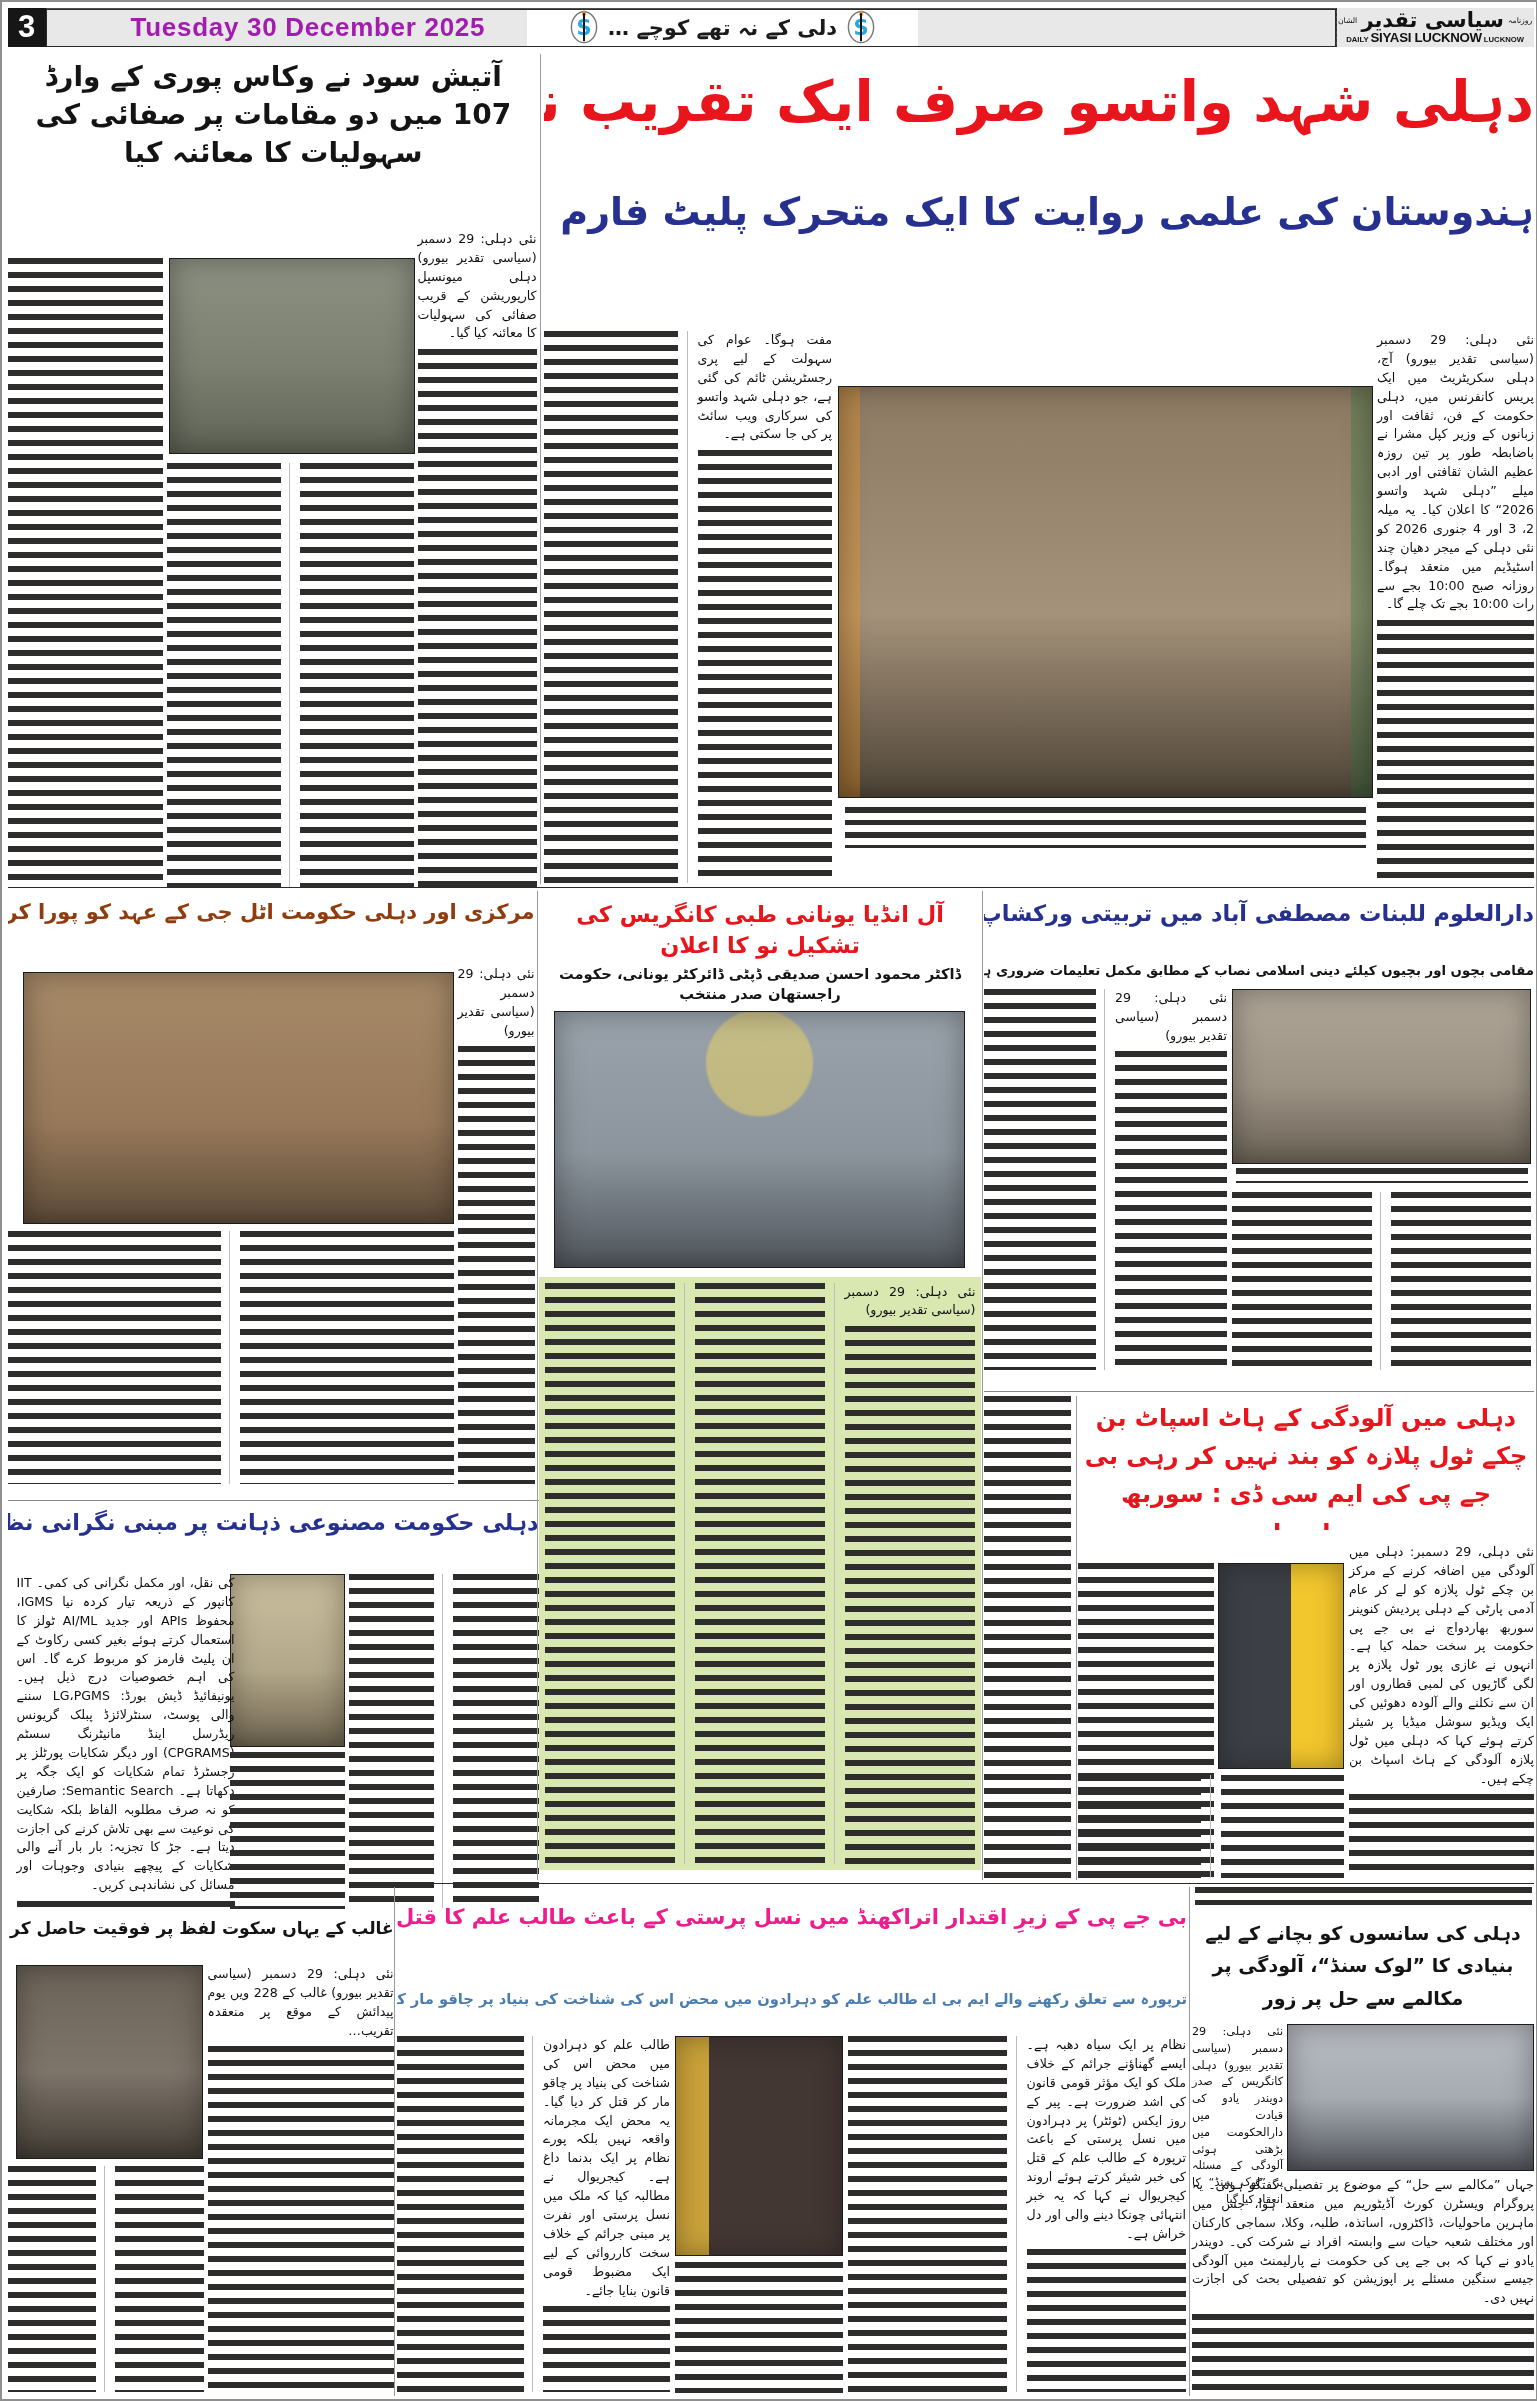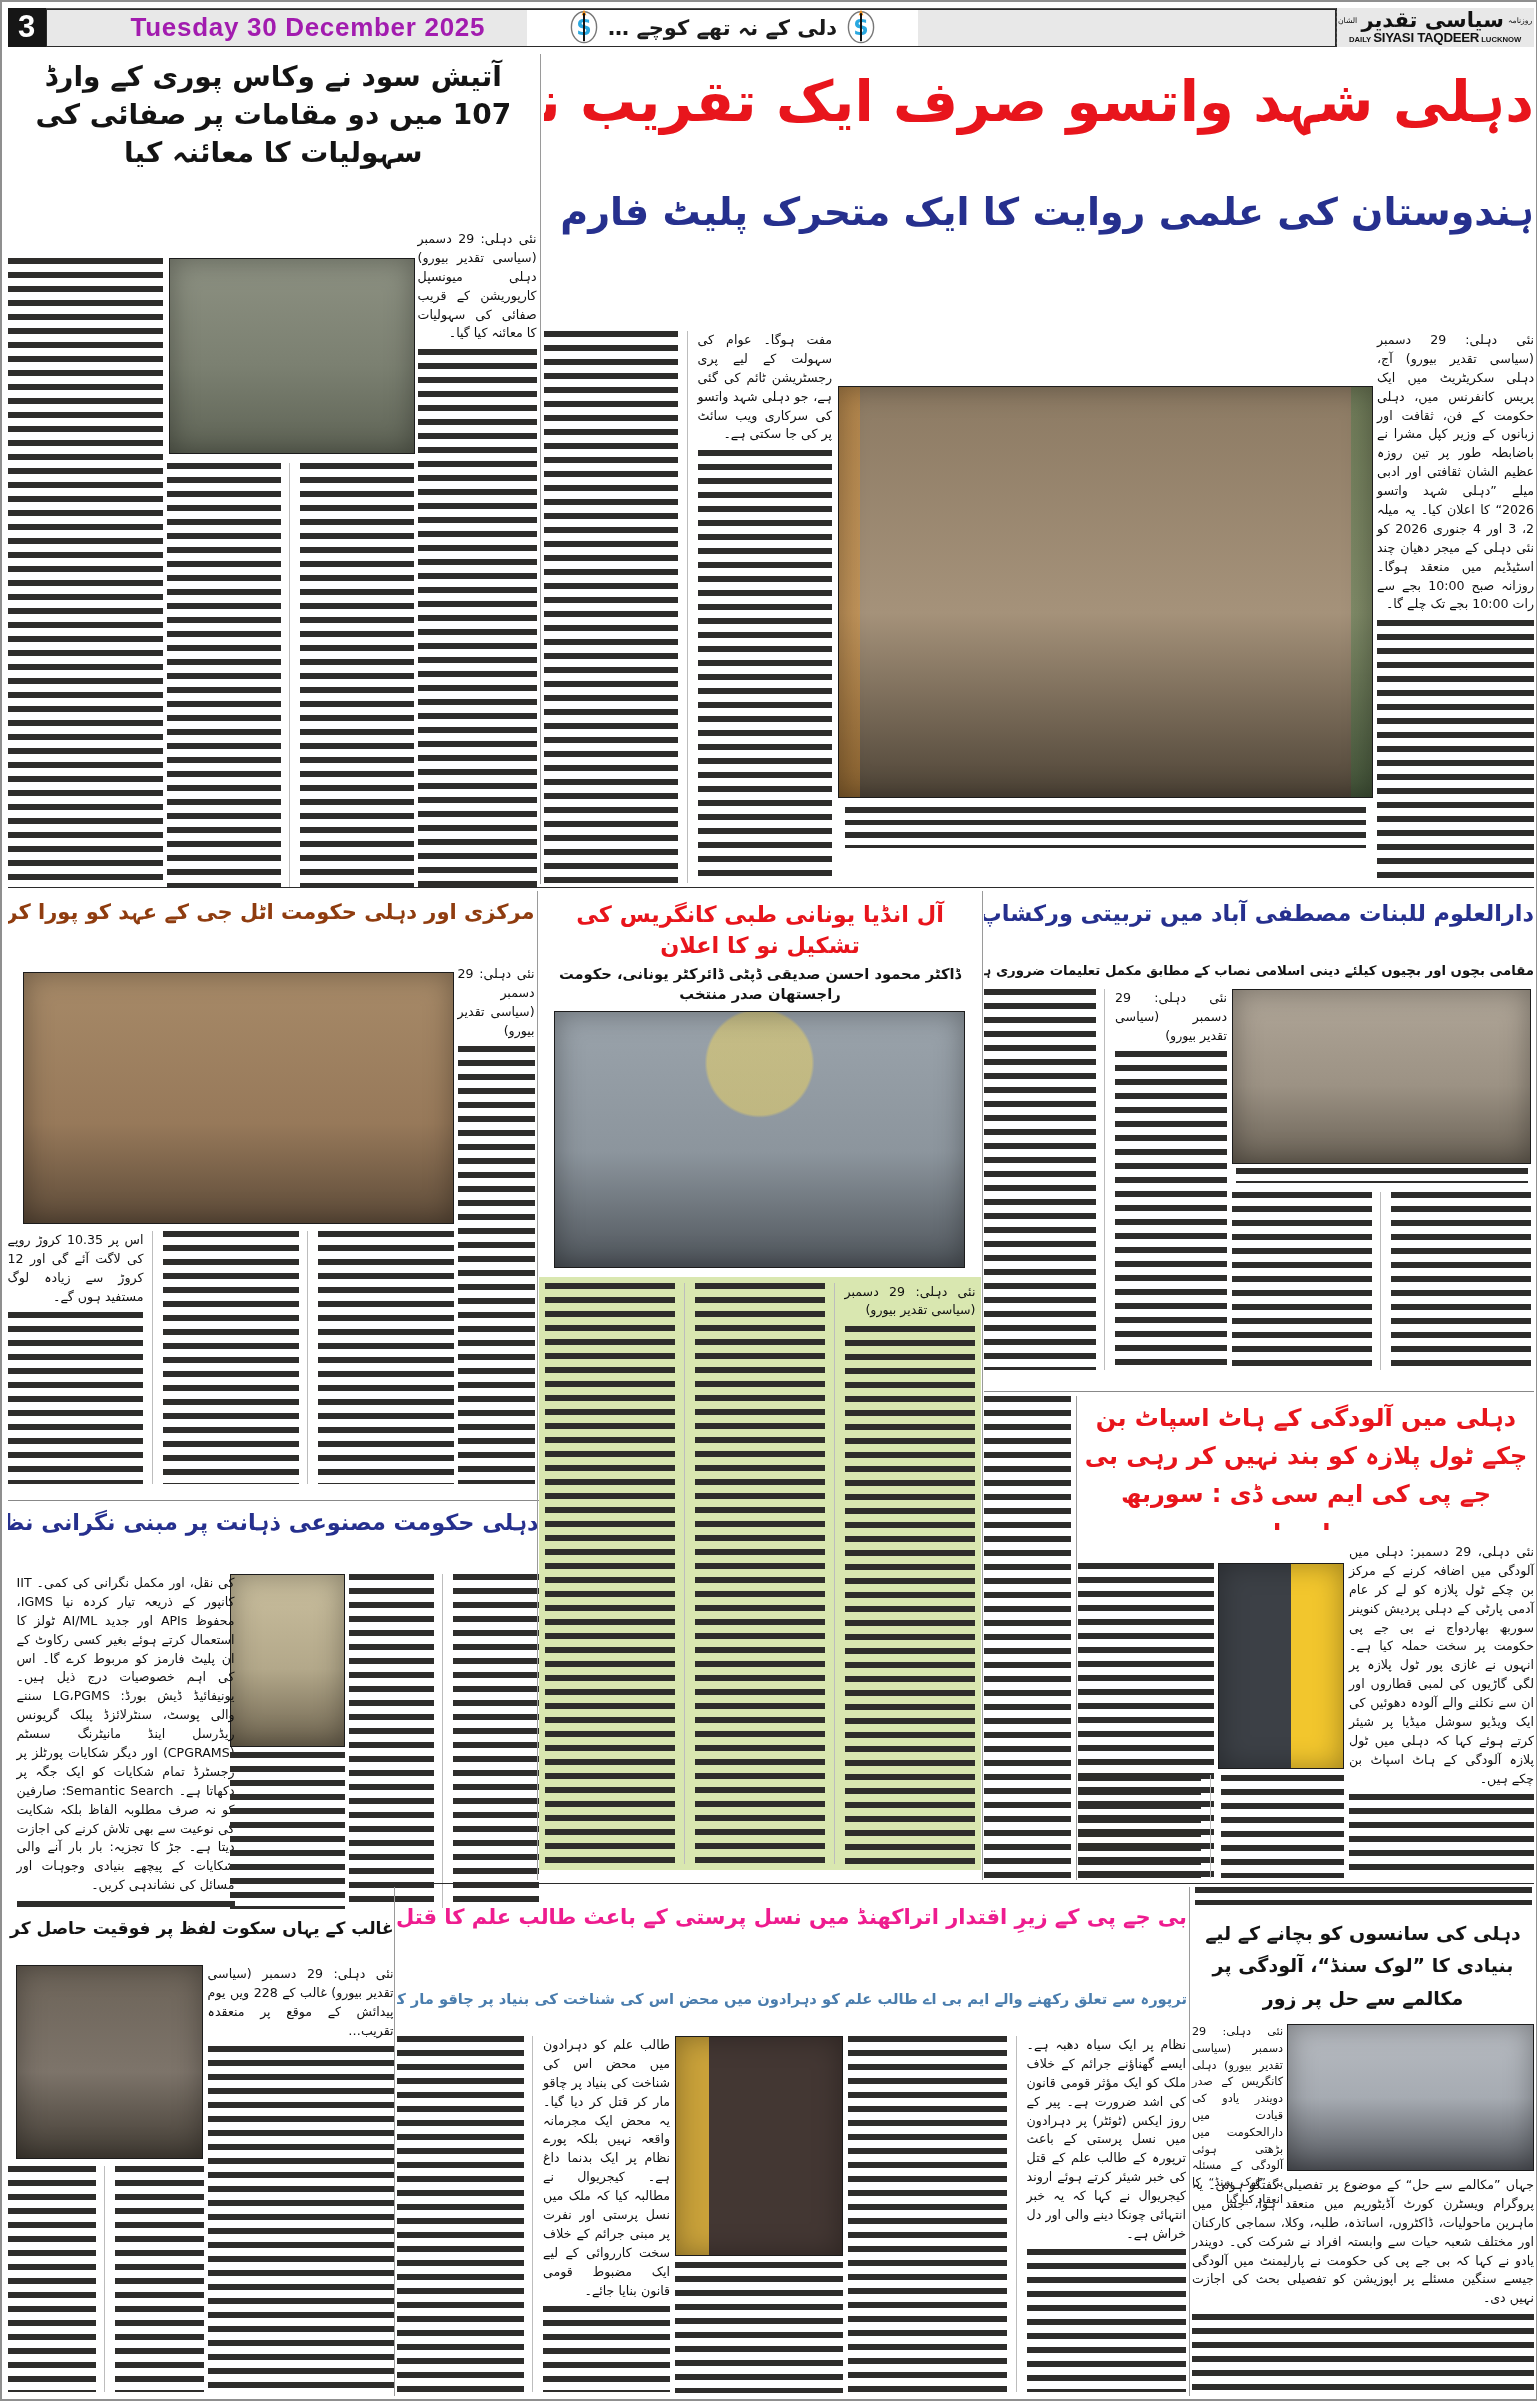--- a/index.html
+++ b/index.html
@@ -75,21 +75,21 @@
     </div>
     <div class="dash-sep" style="height:39px;"></div>
     <div class="masthead" style="width:197px;">
       <div style="display:flex;align-items:center;gap:4.2px;direction:rtl;">
         <span class="mh-small">روزنامہ</span>
         <span class="mh-urdu">سیاسی تقدیر</span>
         <span class="mh-small">الشان</span>
       </div>
       <div class="mh-latin">
         <span class="sm">DAILY</span>
-        <span class="big">SIYASI TAQDEER</span>
+        <span class="big">SIYASI LUCKNOW</span>
         <span class="sm">LUCKNOW</span>
       </div>
     </div>
   </div>
 
   <section class="abs" style="left:5.6px;top:49px;width:531px;height:836px;">
     <h2 class="hl black abs" style="left:4.2px;top:7px;width:523px;height:166px;font-size:28px;margin:0;">آتیش سود نے وکاس پوری کے وارڈ 107 میں دو مقامات پر صفائی کی سہولیات کا معائنہ کیا</h2>
     <div class="photo abs" style="left:161px;top:207px;width:246px;height:196px;background:linear-gradient(180deg,#8d9182 0%,#7b8071 55%,#5e6355 100%);"></div>
     <div class="cols abs" style="left:410px;top:179px;width:119px;height:657px;">
       <div class="col">
@@ -143,24 +143,20 @@
       <div class="col">
           <p class="frag">نئی دہلی: 29 دسمبر (سیاسی تقدیر بیورو)</p>
           <div class="tx fill"></div>
         </div>
     </div>
     <div class="cols abs" style="left:0px;top:340px;width:446px;height:253px;">
       <div class="col">
           <div class="tx fill"></div>
         </div>
       <div class="col">
-          <div class="tx fill"></div>
-        </div>
-      <div class="col">
-          <p class="frag">اس پر 10.35 کروڑ روپے کی لاگت آئے گی اور 12 کروڑ سے زیادہ لوگ مستفید ہوں گے۔</p>
           <div class="tx fill"></div>
         </div>
     </div>
   </section>
 
   <section class="abs" style="left:537px;top:889px;width:442px;height:989px;">
     <h2 class="hl red abs" style="left:0;top:8.4px;width:442px;height:63px;font-size:22.4px;margin:0;">آل انڈیا یونانی طبی کانگریس کی تشکیل نو کا اعلان</h2>
     <h3 class="hl black abs" style="left:0;top:73px;width:442px;height:41px;font-size:14.7px;margin:0;">ڈاکٹر محمود احسن صدیقی ڈپٹی ڈائرکٹر یونانی، حکومت راجستھان صدر منتخب</h3>
     <div class="photo abs" style="left:15.4px;top:120px;width:411px;height:257px;background:
            radial-gradient(ellipse at 50% 20%,rgba(250,220,90,.45) 0 18%,transparent 19%),

